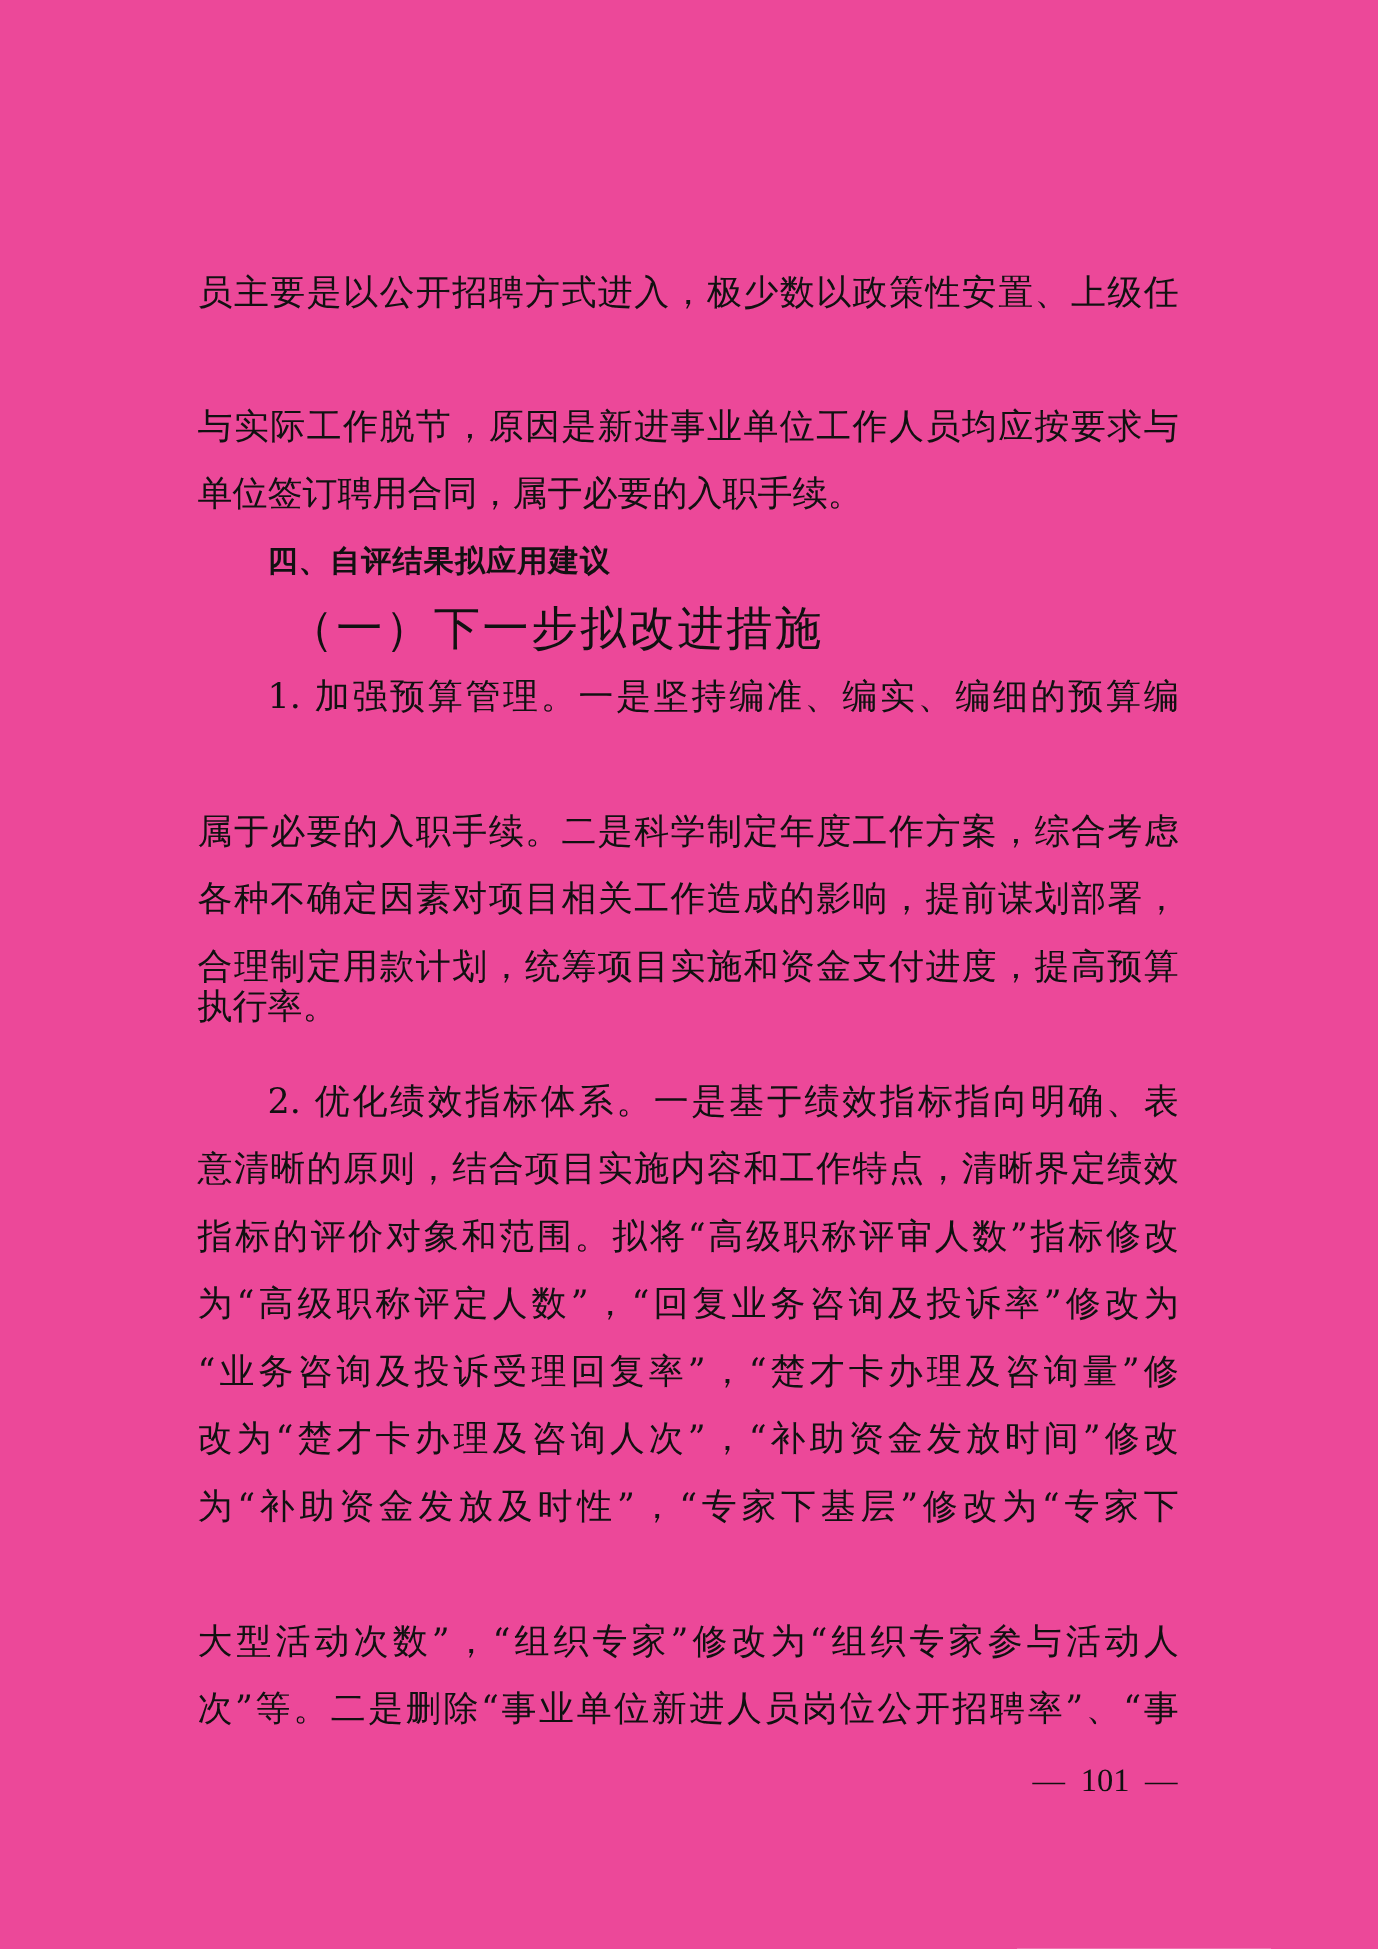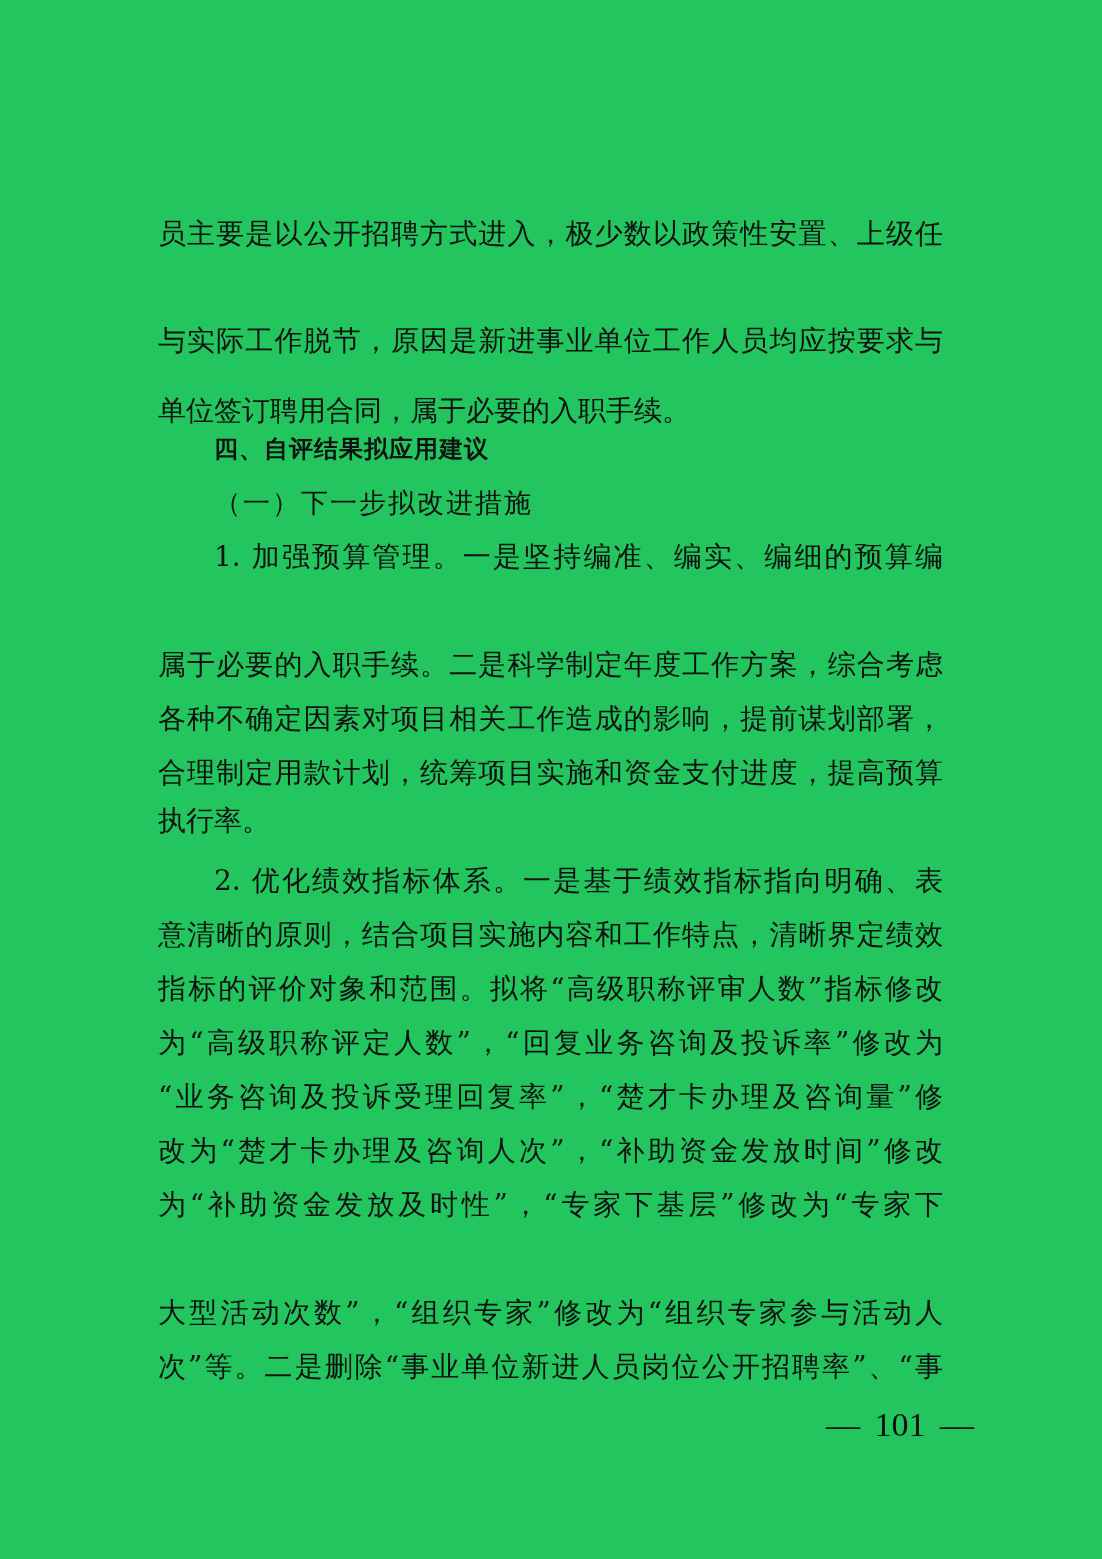--- a/index.html
+++ b/index.html
@@ -14,64 +14,63 @@
       overflow: hidden;
       font-family: "DejaVu Serif", "Liberation Serif", serif;
       color: #111111;
     }
     .page {
       position: absolute;
       left: 0;
       top: 0;
       width: 1102px;
       height: 1559px;
-      background: #22c55e;
+      background: #ec4899;
     }
     .line {
       position: absolute;
       left: 158px;
       width: 785px;
       font-size: 28px;
       line-height: 36px;
       white-space: nowrap;
       text-align: justify;
       text-align-last: justify;
       letter-spacing: 0px;
     }
     .line.short {
       text-align-last: left;
-      margin-top: 16px;
     }
     .line.indent {
       left: 214px;
       width: 729px;
     }
     .heading {
       position: absolute;
       left: 214px;
       font-size: 24px;
       line-height: 36px;
       white-space: nowrap;
       font-family: "DejaVu Sans", "Liberation Sans", sans-serif;
       font-weight: bold;
       letter-spacing: 1px;
     }
     .subheading {
       position: absolute;
-      left: 214px;
-      font-size: 27px;
+      left: 230px;
+      font-size: 37px;
       line-height: 36px;
       white-space: nowrap;
       letter-spacing: 2px;
     }
     .page-number {
       position: absolute;
       left: 826px;
       top: 1408px;
-      font-size: 34px;
+      font-size: 26px;
       line-height: 34px;
       white-space: nowrap;
       font-family: "Liberation Serif", "DejaVu Serif", serif;
       word-spacing: 6px;
     }
   </style>
 </head>
 <body>
 
 <div class="page">

